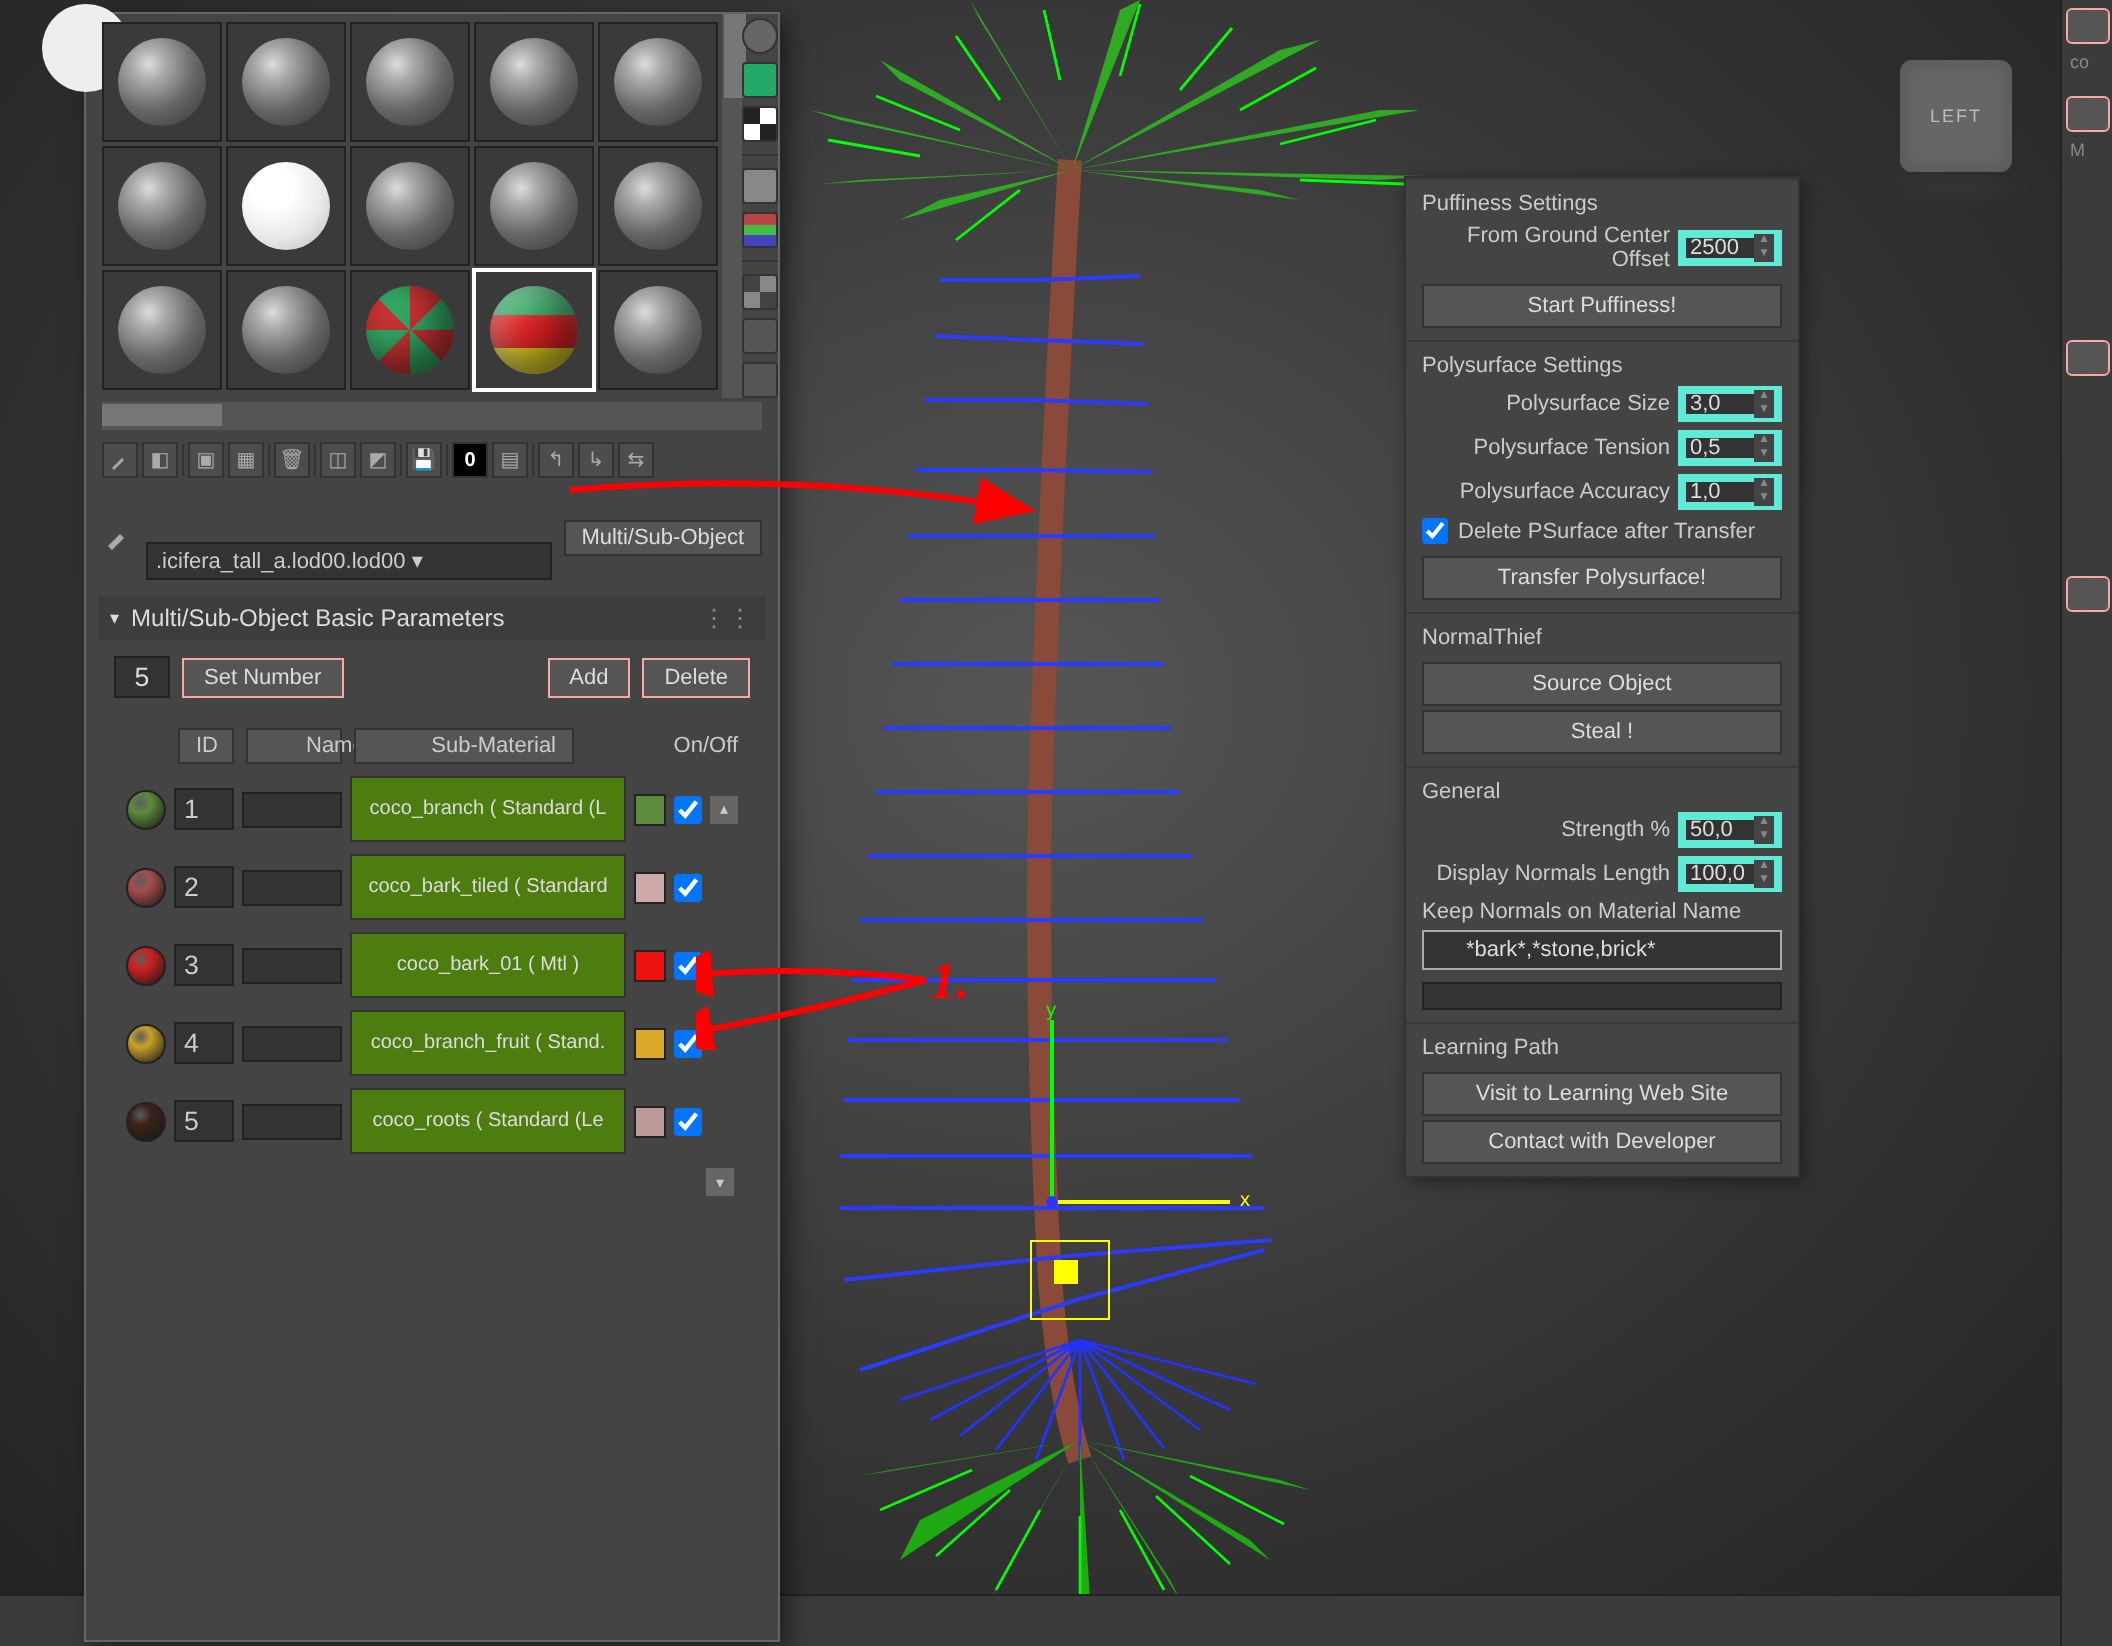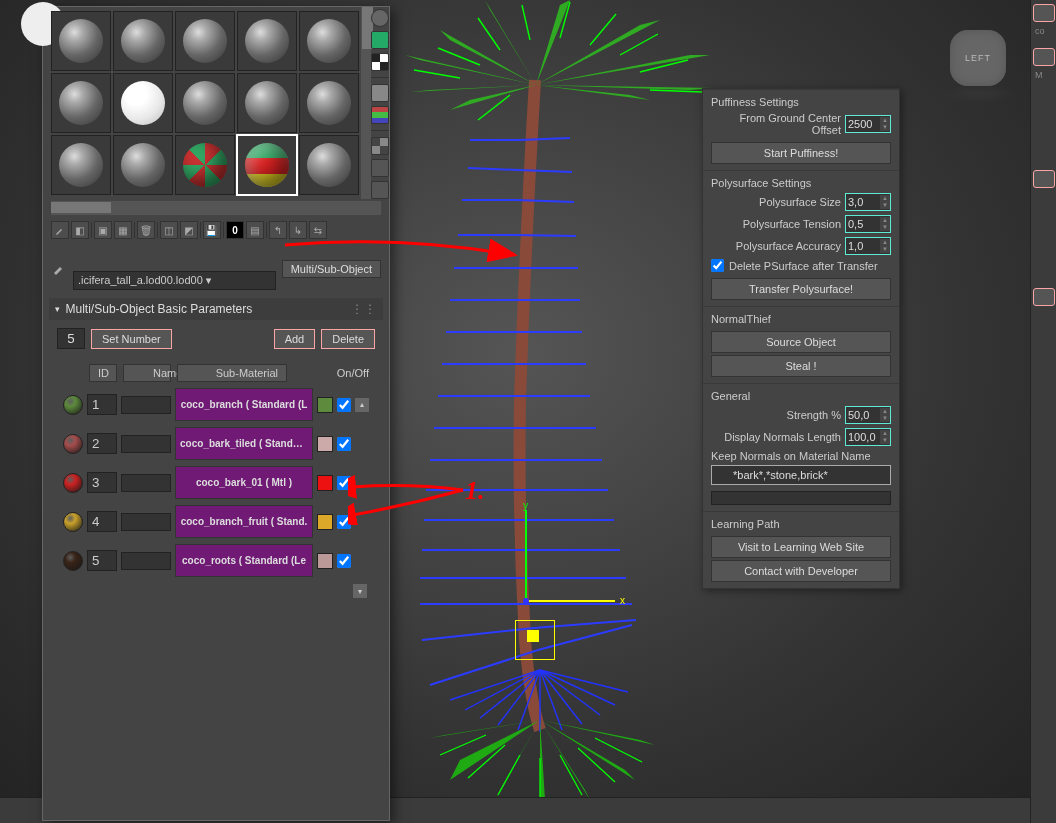--- a/index.html
+++ b/index.html
@@ -17,21 +17,21 @@
 .axis-x { position: absolute; width: 90px; height: 2px; background: #ff0; }
 .axis-y { position: absolute; width: 2px; height: 90px; background: #0f0; top: -90px; }
 .axis-z { position: absolute; width: 6px; height: 6px; border-radius:50%; background: #33f; left: -2px; top: -2px; }
 .axis-box { position: absolute; width: 40px; height:40px; border:1px solid #ff0; left:-10px; top:20px;}
 .axis-box2 { position: absolute; width:12px; height:12px; background:#ff0; left:2px; top:30px;}
 .axis-labels { position: absolute; color: #ff0; font-size:10px; }
 .axis-lx { left: 95px; top: -5px; }
 .axis-ly { top: -100px; left: -2px; color:#0f0; }
 
 
-.view-cube { position: absolute; right: 50px; top: 30px; width:56px; height:56px; background:#666; border-radius:18px; display:flex; align-items:center; justify-content:center; color:#bbb; font-size:9px; letter-spacing:1px; box-shadow: inset 0 0 10px #555;}
+.view-cube { position: absolute; right: 50px; top: 30px; width:56px; height:56px; background:#666; border-radius:6px; display:flex; align-items:center; justify-content:center; color:#bbb; font-size:9px; letter-spacing:1px; box-shadow: inset 0 0 10px #555;}
 .view-cube-base { position:absolute; right:40px; top:85px; width:76px; height:18px; background: radial-gradient(ellipse, #333 20%, transparent 70%); border-radius:50%;}
 
 
 .right-strip { position:absolute; right:0; top:0; width:26px; height:100%; background:#3b3b3b; border-left:1px solid #222;}
 .right-strip .btn { width:18px; height:18px; margin:4px auto; background:#555; border-radius:3px; }
 .right-strip .lbl { writing-mode: horizontal-tb; font-size:9px; color:#888; margin-left:4px; }
 
 
 .mat-editor {
   position: absolute; left: 42px; top: 6px; width: 348px; height: 815px;
@@ -107,41 +107,41 @@
 .mat-table-head .hd { background:#555; border:1px solid #333; padding:2px 8px; font-size:11px; color:#ccc;}
 .mat-table-head .h-id { width:28px; text-align:center;}
 .mat-table-head .h-name { width:48px;padding-left:29px;}
 .mat-table-head .h-sub { width:110px; text-align:right;}
 .mat-table-head .h-onoff { margin-left:auto; font-size:11px; color:#ccc;}
 
 .mat-row { display:flex; align-items:center; gap:4px; padding:3px 6px;}
 .mat-row .swatch { width:20px; height:20px; border-radius:50%; border:1px solid #222;}
 .mat-row .idbox { width:30px; background:#333; border:1px solid #222; color:#ccc; padding:2px 4px;}
 .mat-row .namebox { width:50px; background:#333; border:1px solid #222; color:#ccc; padding:2px 4px; height:18px;}
-.mat-row .subbtn { flex:1; background:#701a75; border:1px solid #333; color:#ddd; padding:10px 4px; font-size:10px; overflow:hidden; text-overflow:ellipsis; white-space:nowrap; text-align:center;font-weight:bold;}
+.mat-row .subbtn { flex:1; background:#4d7c0f; border:1px solid #333; color:#ddd; padding:10px 4px; font-size:10px; overflow:hidden; text-overflow:ellipsis; white-space:nowrap; text-align:center;}
 .mat-row .colorbox { width:16px; height:16px; border:1px solid #222;}
 .mat-row .chk { width:14px; height:14px;}
 .mat-row .up { width:14px; height:14px; background:#666; display:flex; align-items:center; justify-content:center; font-size:8px; color:#ccc;}
 
 .rollout-tail { display:flex; justify-content:flex-end; padding:4px 8px;}
 .rollout-tail .dn { width:14px; height:14px; background:#666; display:flex; align-items:center; justify-content:center; font-size:8px; color:#ccc;}
 
 
 .normals-panel {
   position:absolute; right: 156px; top: 88px; width: 198px;
   background:#444; border:1px solid #333; color:#ddd;
   box-shadow: 2px 2px 8px rgba(0,0,0,0.4);
 }
 .np-title { background:#555; padding:4px 8px; font-size:12px; color:#ddd; display:flex; align-items:center;}
 .np-title .close { margin-left:auto; width:16px; height:16px; background:#666; border-radius:2px;}
 .np-section { padding:6px 8px; border-top:1px solid #393939;}
 .np-sec-title { font-size:11px; color:#ccc; margin-bottom:4px;}
 .np-row { display:flex; align-items:center; margin-bottom:4px; gap:4px;}
 .np-row .lbl { flex:1; font-size:11px; color:#ccc; text-align:right;}
-.spinner { display:flex; align-items:center; background:#333; border:1px solid #5eead4; height:18px;}
+.spinner { display:flex; align-items:center; background:#333; border:4px solid #5eead4; height:18px;}
 .spinner input { width:34px; background:transparent; border:none; color:#ddd; font-size:11px; text-align:left; padding:0 2px; outline:none;}
 .spinner .arrows { width:10px; display:flex; flex-direction:column; font-size:6px; line-height:7px; color:#888; text-align:center; background:#444;}
 .np-btn { width:100%; background:#555; border:1px solid #333; color:#ddd; padding:4px; font-size:11px; margin-top:2px;}
 .np-chkrow { display:flex; align-items:center; gap:5px; font-size:11px; color:#ccc; margin-bottom:4px;}
 .np-input { width:100%; background:#333; border:1px solid #aaa; color:#ddd; padding:3px 21px; font-size:11px; margin-top:3px;}
 .np-progress { width:100%; height:14px; background:#333; border:1px solid #222; margin-top:6px;}
 
 
 .ann-arrow { position:absolute; pointer-events:none; }
 .ann-text { position:absolute; color:#f00; font-size:26px; font-style:italic; font-family: 'Comic Sans MS', cursive; font-weight:bold;}

